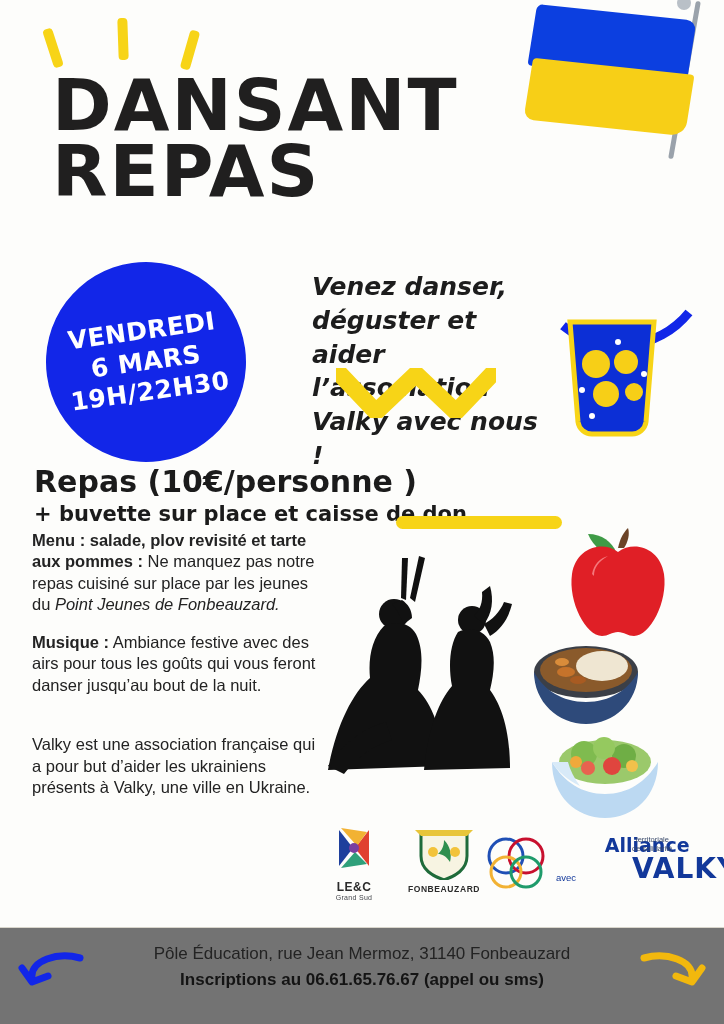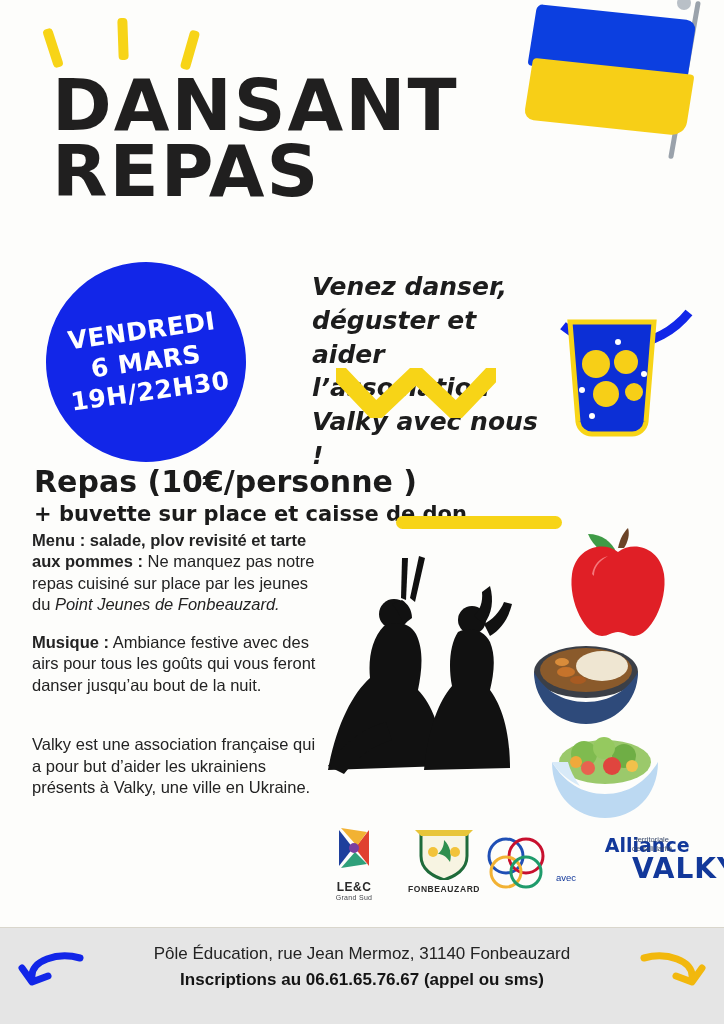--- a/index.html
+++ b/index.html
@@ -283,21 +283,21 @@
     line-height: 1.15;
   }
 
   
   .footer {
     position: absolute;
     left: 0;
     bottom: 0;
     width: 724px;
     height: 96px;
-    background: #e5e5e5;
+    background: #737373;
     border-top: 1.5px solid #d9d6cc;
   }
   .footer-text {
     position: absolute;
     left: 0;
     top: 16px;
     width: 724px;
     text-align: center;
   }
   .footer-line1 {

